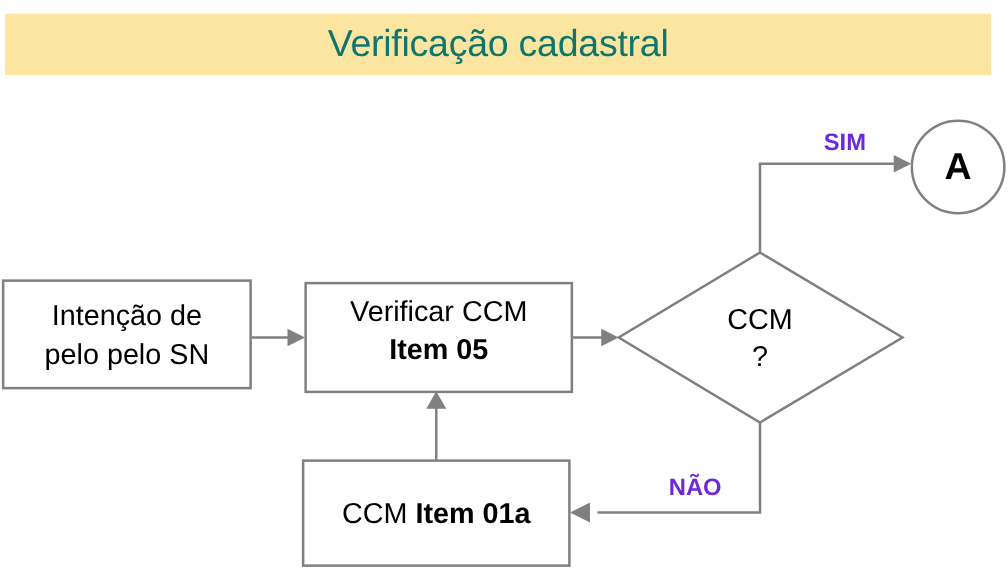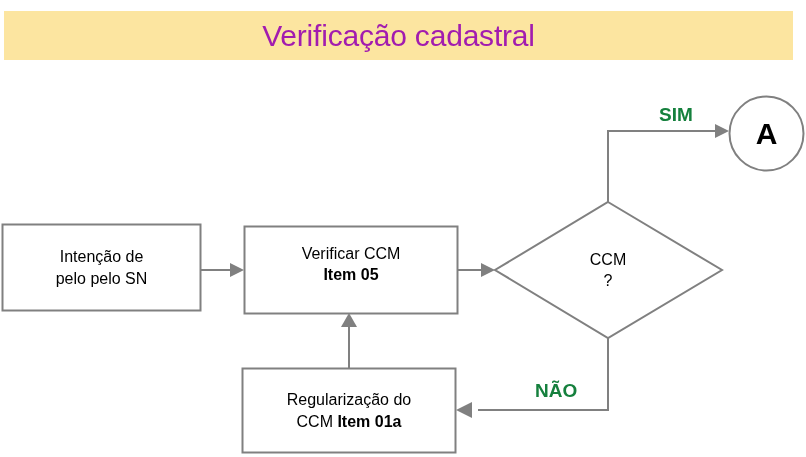--- a/index.html
+++ b/index.html
@@ -32,21 +32,21 @@
     position: absolute;
     left: 4px;
     top: 11px;
     width: 789px;
     height: 49px;
     display: flex;
     align-items: center;
     justify-content: center;
     font-size: 30px;
     line-height: 1;
-    color: #a21caf;
+    color: #0f766e;
     letter-spacing: -0.2px;
     white-space: nowrap;
   }
 
   
   #flow-svg {
     position: absolute;
     left: 0;
     top: 0;
     width: 806px;
@@ -55,21 +55,21 @@
 
   
   .node-label {
     position: absolute;
     display: flex;
     flex-direction: column;
     align-items: center;
     justify-content: center;
     text-align: center;
     color: #000000;
-    font-size: 16px;
+    font-size: 23px;
     line-height: 1.32;
     pointer-events: none;
   }
   .node-label .ln { white-space: nowrap; }
   .bold { font-weight: bold; }
 
   #label-intencao { left: 2px;   top: 224px; width: 199px; height: 87px; }
   #label-verificar{ left: 244px; top: 226px; width: 214px; height: 76px; }
   #label-decision { left: 520px; top: 210px; width: 176px; height: 120px; }
   #label-regular  { left: 242px; top: 368px; width: 214px; height: 85px; }
@@ -80,21 +80,21 @@
     width: 75px; height: 75px;
     display: flex; align-items: center; justify-content: center;
     font-size: 30px; font-weight: bold; color: #000000;
     pointer-events: none;
   }
 
   .edge-label {
     position: absolute;
     font-size: 19px;
     font-weight: bold;
-    color: #15803d;
+    color: #6d28d9;
     white-space: nowrap;
     pointer-events: none;
   }
   #label-sim { left: 659px; top: 104px; }
   #label-nao { left: 535px; top: 380px; }
 </style>
 </head>
 <body>
 
 <div id="canvas">
@@ -139,21 +139,20 @@
     <span class="ln">Verificar CCM</span>
     <span class="ln bold">Item 05</span>
   </div>
 
   <div class="node-label" id="label-decision">
     <span class="ln">CCM</span>
     <span class="ln">?</span>
   </div>
 
   <div class="node-label" id="label-regular">
-    <span class="ln">Regularização do</span>
     <span class="ln"><span>CCM </span><span class="bold">Item 01a</span></span>
   </div>
 
   <div id="label-circle">A</div>
 
   <div class="edge-label" id="label-sim">SIM</div>
   <div class="edge-label" id="label-nao">NÃO</div>
 
 </div>
 

